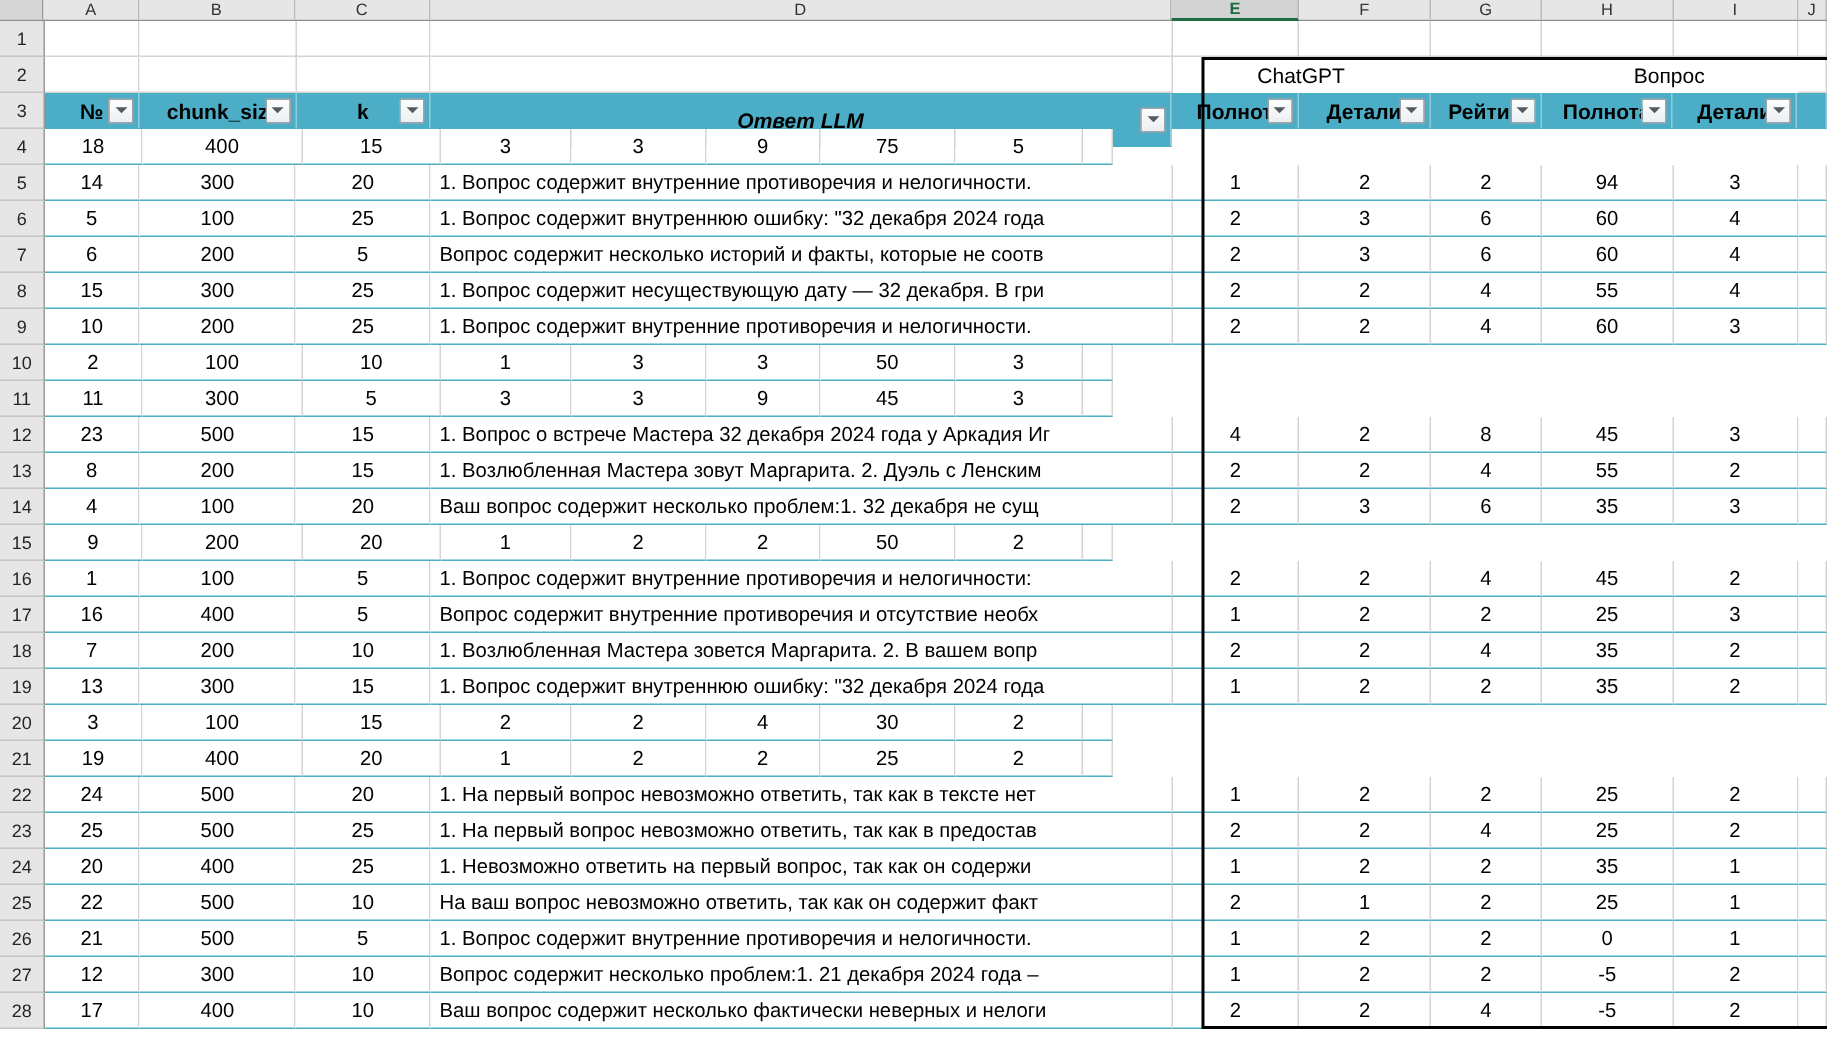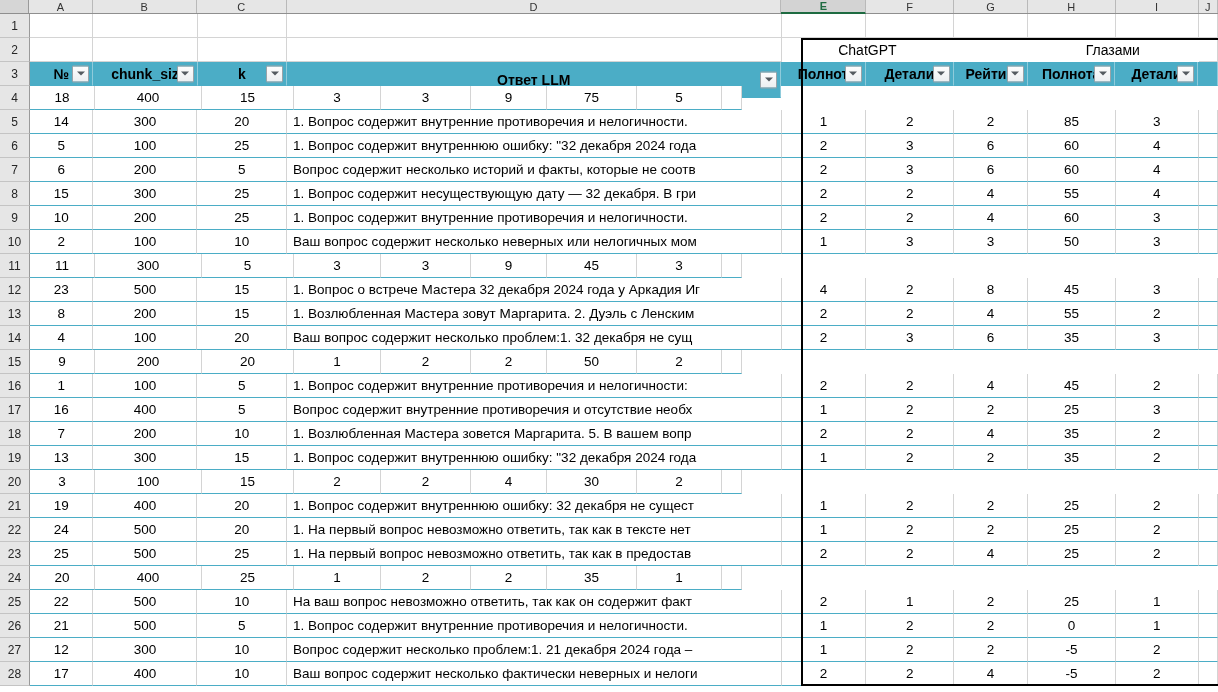--- a/index.html
+++ b/index.html
@@ -222,21 +222,21 @@
         <div class="cell blank" style="width: 85px; height: 24px;"></div>
         <div class="cell blank" style="width: 20px; height: 24px;"></div>
       </div>
       <div class="row group" style="height: 24px;">
         <div class="cell blank outside" style="width: 65px; height: 24px;"></div>
         <div class="cell blank outside" style="width: 107px; height: 24px;"></div>
         <div class="cell blank outside" style="width: 92px; height: 24px;"></div>
         <div class="cell blank outside" style="width: 508px; height: 24px;"></div>
         <div class="cell ctr" style="width: 177px; height: 24px;">ChatGPT</div>
         <div class="cell ctr" style="width: 76px; height: 24px;"></div>
-        <div class="cell ctr" style="width: 175px; height: 24px;">Глазами</div>
+        <div class="cell ctr" style="width: 175px; height: 24px;">Вопрос</div>
         <div class="cell blank outside" style="width: 20px; height: 24px;"></div>
       </div>
       <div class="row hdr" style="height: 24px;">
         <div class="cell " style="width: 65px; height: 24px;">
           <span class="hdr-label">№</span>
           <div class="filter-btn">
             <div class="arrow"></div>
           </div>
         </div>
         <div class="cell " style="width: 107px; height: 24px;">
@@ -244,21 +244,21 @@
           <div class="filter-btn">
             <div class="arrow"></div>
           </div>
         </div>
         <div class="cell " style="width: 92px; height: 24px;">
           <span class="hdr-label">k</span>
           <div class="filter-btn">
             <div class="arrow"></div>
           </div>
         </div>
-        <div class="cell " style="width: 508px; height: 36px;">
+        <div class="cell " style="width: 508px; height: 36px; font-style: italic;">
           <span class="hdr-label">Ответ LLM</span>
           <div class="filter-btn">
             <div class="arrow"></div>
           </div>
         </div>
         <div class="cell " style="width: 87px; height: 24px;">
           <span class="hdr-label">Полнот</span>
           <div class="filter-btn">
             <div class="arrow"></div>
           </div>
@@ -301,21 +301,21 @@
         <div class="cell blank" style="width: 20px; height: 24px;"></div>
       </div>
       <div class="row data" style="height: 24px;">
         <div class="cell num" style="width: 65px; height: 24px;">14</div>
         <div class="cell num" style="width: 107px; height: 24px;">300</div>
         <div class="cell num" style="width: 92px; height: 24px;">20</div>
         <div class="cell txt" style="width: 508px; height: 24px;">1. Вопрос содержит внутренние противоречия и нелогичности.</div>
         <div class="cell num" style="width: 87px; height: 24px;">1</div>
         <div class="cell num" style="width: 90px; height: 24px;">2</div>
         <div class="cell num" style="width: 76px; height: 24px;">2</div>
-        <div class="cell num" style="width: 90px; height: 24px;">85</div>
+        <div class="cell num" style="width: 90px; height: 24px;">94</div>
         <div class="cell num" style="width: 85px; height: 24px;">3</div>
         <div class="cell blank" style="width: 20px; height: 24px;"></div>
       </div>
       <div class="row data" style="height: 24px;">
         <div class="cell num" style="width: 65px; height: 24px;">5</div>
         <div class="cell num" style="width: 107px; height: 24px;">100</div>
         <div class="cell num" style="width: 92px; height: 24px;">25</div>
         <div class="cell txt" style="width: 508px; height: 24px;">1. Вопрос содержит внутреннюю ошибку: "32 декабря 2024 года</div>
         <div class="cell num" style="width: 87px; height: 24px;">2</div>
         <div class="cell num" style="width: 90px; height: 24px;">3</div>
@@ -357,21 +357,20 @@
         <div class="cell num" style="width: 90px; height: 24px;">2</div>
         <div class="cell num" style="width: 76px; height: 24px;">4</div>
         <div class="cell num" style="width: 90px; height: 24px;">60</div>
         <div class="cell num" style="width: 85px; height: 24px;">3</div>
         <div class="cell blank" style="width: 20px; height: 24px;"></div>
       </div>
       <div class="row data" style="height: 24px;">
         <div class="cell num" style="width: 65px; height: 24px;">2</div>
         <div class="cell num" style="width: 107px; height: 24px;">100</div>
         <div class="cell num" style="width: 92px; height: 24px;">10</div>
-        <div class="cell txt" style="width: 508px; height: 24px;">Ваш вопрос содержит несколько неверных или нелогичных мом</div>
         <div class="cell num" style="width: 87px; height: 24px;">1</div>
         <div class="cell num" style="width: 90px; height: 24px;">3</div>
         <div class="cell num" style="width: 76px; height: 24px;">3</div>
         <div class="cell num" style="width: 90px; height: 24px;">50</div>
         <div class="cell num" style="width: 85px; height: 24px;">3</div>
         <div class="cell blank" style="width: 20px; height: 24px;"></div>
       </div>
       <div class="row data" style="height: 24px;">
         <div class="cell num" style="width: 65px; height: 24px;">11</div>
         <div class="cell num" style="width: 107px; height: 24px;">300</div>
@@ -451,21 +450,21 @@
         <div class="cell num" style="width: 90px; height: 24px;">2</div>
         <div class="cell num" style="width: 76px; height: 24px;">2</div>
         <div class="cell num" style="width: 90px; height: 24px;">25</div>
         <div class="cell num" style="width: 85px; height: 24px;">3</div>
         <div class="cell blank" style="width: 20px; height: 24px;"></div>
       </div>
       <div class="row data" style="height: 24px;">
         <div class="cell num" style="width: 65px; height: 24px;">7</div>
         <div class="cell num" style="width: 107px; height: 24px;">200</div>
         <div class="cell num" style="width: 92px; height: 24px;">10</div>
-        <div class="cell txt" style="width: 508px; height: 24px;">1. Возлюбленная Мастера зовется Маргарита.  5. В вашем вопр</div>
+        <div class="cell txt" style="width: 508px; height: 24px;">1. Возлюбленная Мастера зовется Маргарита.  2. В вашем вопр</div>
         <div class="cell num" style="width: 87px; height: 24px;">2</div>
         <div class="cell num" style="width: 90px; height: 24px;">2</div>
         <div class="cell num" style="width: 76px; height: 24px;">4</div>
         <div class="cell num" style="width: 90px; height: 24px;">35</div>
         <div class="cell num" style="width: 85px; height: 24px;">2</div>
         <div class="cell blank" style="width: 20px; height: 24px;"></div>
       </div>
       <div class="row data" style="height: 24px;">
         <div class="cell num" style="width: 65px; height: 24px;">13</div>
         <div class="cell num" style="width: 107px; height: 24px;">300</div>
@@ -486,21 +485,20 @@
         <div class="cell num" style="width: 90px; height: 24px;">2</div>
         <div class="cell num" style="width: 76px; height: 24px;">4</div>
         <div class="cell num" style="width: 90px; height: 24px;">30</div>
         <div class="cell num" style="width: 85px; height: 24px;">2</div>
         <div class="cell blank" style="width: 20px; height: 24px;"></div>
       </div>
       <div class="row data" style="height: 24px;">
         <div class="cell num" style="width: 65px; height: 24px;">19</div>
         <div class="cell num" style="width: 107px; height: 24px;">400</div>
         <div class="cell num" style="width: 92px; height: 24px;">20</div>
-        <div class="cell txt" style="width: 508px; height: 24px;">1. Вопрос содержит внутреннюю ошибку: 32 декабря не сущест</div>
         <div class="cell num" style="width: 87px; height: 24px;">1</div>
         <div class="cell num" style="width: 90px; height: 24px;">2</div>
         <div class="cell num" style="width: 76px; height: 24px;">2</div>
         <div class="cell num" style="width: 90px; height: 24px;">25</div>
         <div class="cell num" style="width: 85px; height: 24px;">2</div>
         <div class="cell blank" style="width: 20px; height: 24px;"></div>
       </div>
       <div class="row data" style="height: 24px;">
         <div class="cell num" style="width: 65px; height: 24px;">24</div>
         <div class="cell num" style="width: 107px; height: 24px;">500</div>
@@ -522,20 +520,21 @@
         <div class="cell num" style="width: 90px; height: 24px;">2</div>
         <div class="cell num" style="width: 76px; height: 24px;">4</div>
         <div class="cell num" style="width: 90px; height: 24px;">25</div>
         <div class="cell num" style="width: 85px; height: 24px;">2</div>
         <div class="cell blank" style="width: 20px; height: 24px;"></div>
       </div>
       <div class="row data" style="height: 24px;">
         <div class="cell num" style="width: 65px; height: 24px;">20</div>
         <div class="cell num" style="width: 107px; height: 24px;">400</div>
         <div class="cell num" style="width: 92px; height: 24px;">25</div>
+        <div class="cell txt" style="width: 508px; height: 24px;">1. Невозможно ответить на первый вопрос, так как он содержи</div>
         <div class="cell num" style="width: 87px; height: 24px;">1</div>
         <div class="cell num" style="width: 90px; height: 24px;">2</div>
         <div class="cell num" style="width: 76px; height: 24px;">2</div>
         <div class="cell num" style="width: 90px; height: 24px;">35</div>
         <div class="cell num" style="width: 85px; height: 24px;">1</div>
         <div class="cell blank" style="width: 20px; height: 24px;"></div>
       </div>
       <div class="row data" style="height: 24px;">
         <div class="cell num" style="width: 65px; height: 24px;">22</div>
         <div class="cell num" style="width: 107px; height: 24px;">500</div>

